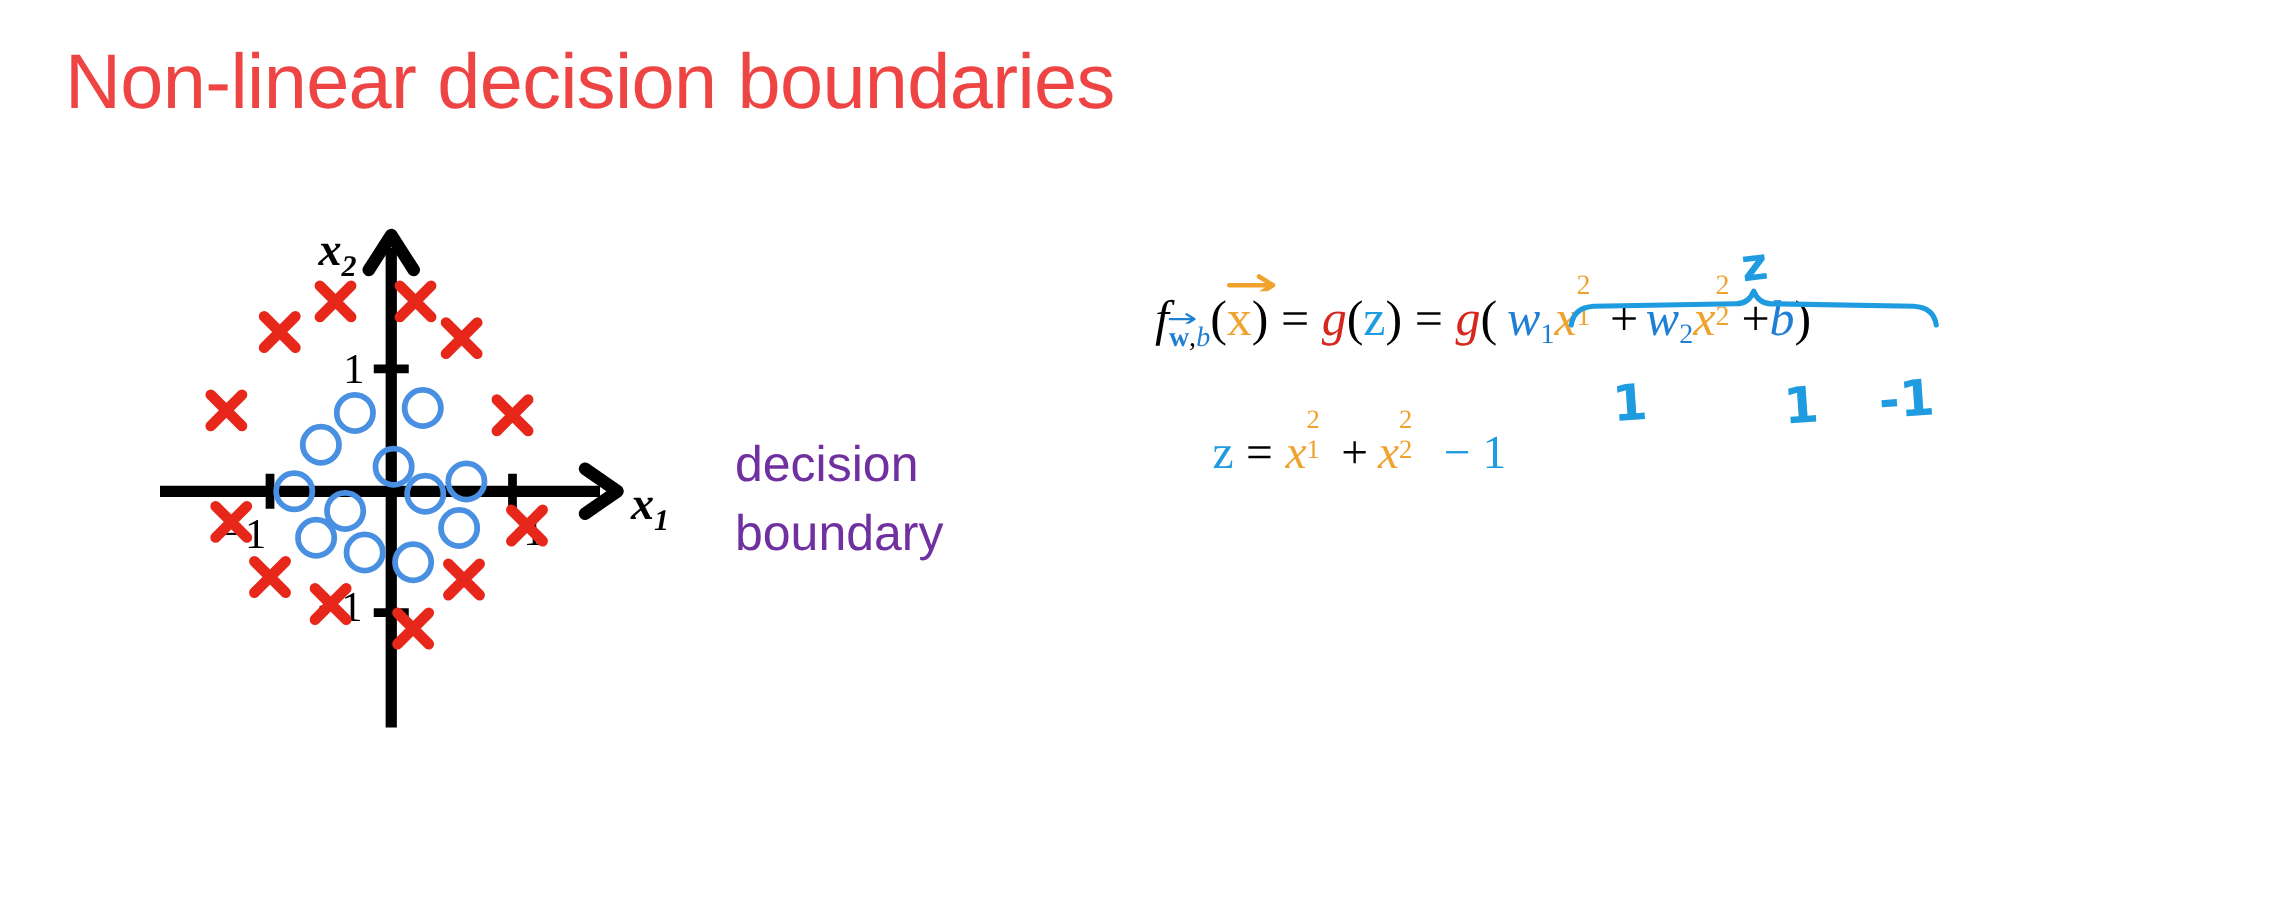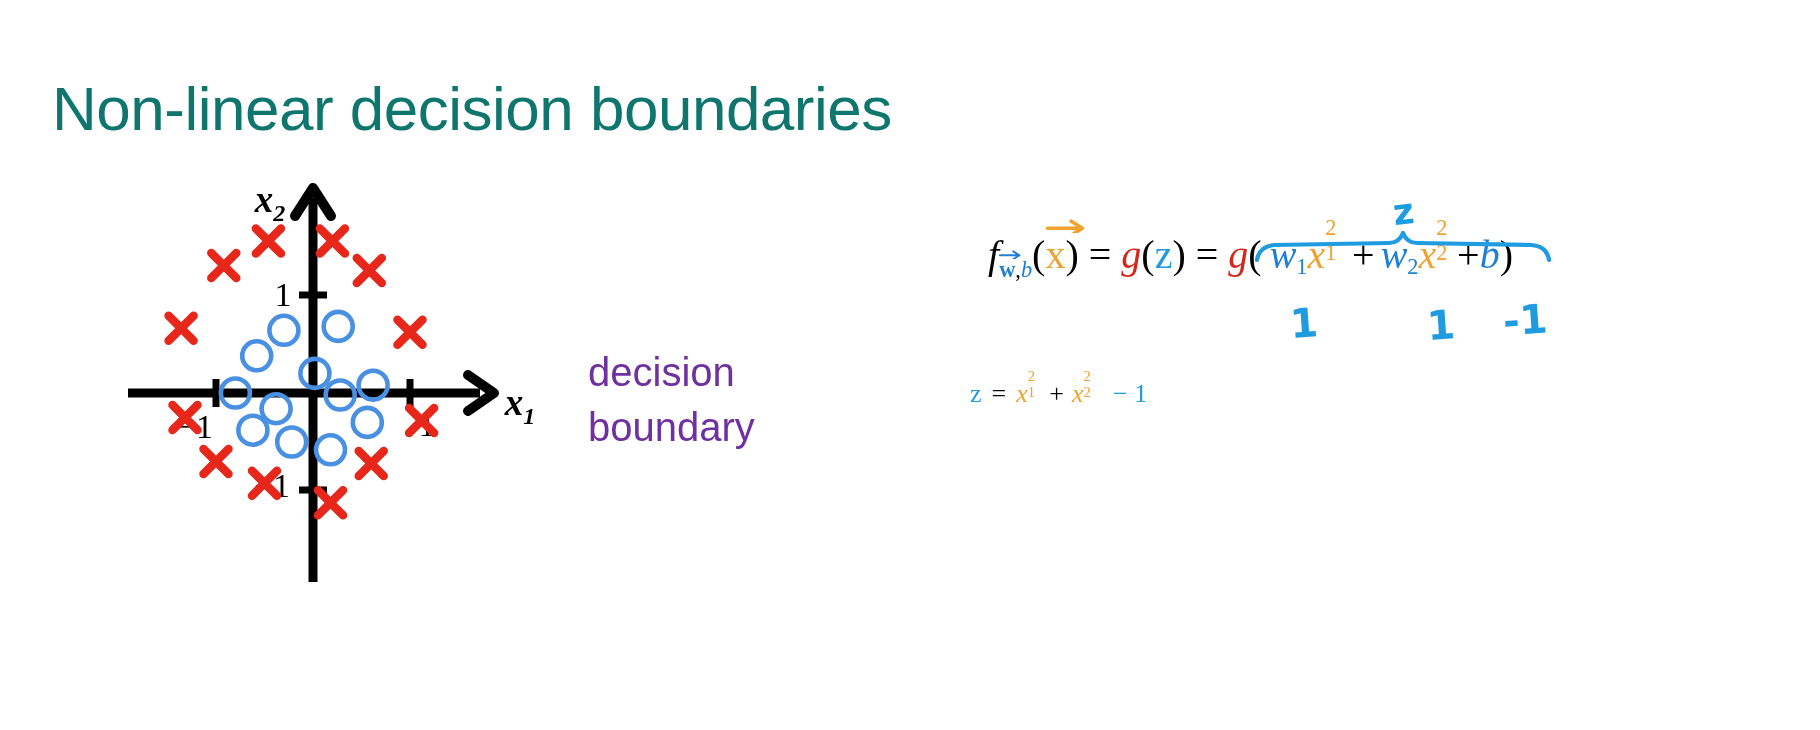--- a/index.html
+++ b/index.html
@@ -18,51 +18,50 @@
 
   
   #slide-title {
     position: absolute;
     left: 52px;
     top: 30px;
     font-family: "Liberation Sans", sans-serif;
     font-size: 62px;
     font-weight: 400;
     letter-spacing: -0.5px;
-    color: #0f766e;
-    white-space: nowrap;
-    margin-top: 43px;
+    color: #ef4444;
+    white-space: nowrap;
   }
 
   
   #plot-area {
     position: absolute;
     left: 120px;
     top: 170px;
     width: 450px;
     height: 430px;
   }
   #plot-svg { display: block; }
 
   
   #main-formula {
     position: absolute;
-    left: 988px;
+    left: 924px;
     top: 228px;
     font-family: "Liberation Serif", serif;
     font-size: 40px;
     white-space: nowrap;
     line-height: 1;
   }
   #z-equation {
     position: absolute;
     left: 970px;
-    top: 376px;
+    top: 336px;
     font-family: "Liberation Serif", serif;
-    font-size: 26px;
+    font-size: 38px;
     white-space: nowrap;
     line-height: 1;
   }
 
   
   #decision-boundary-label {
     position: absolute;
     left: 588px;
     top: 345px;
     font-family: Liberation Sans, sans-serif;

